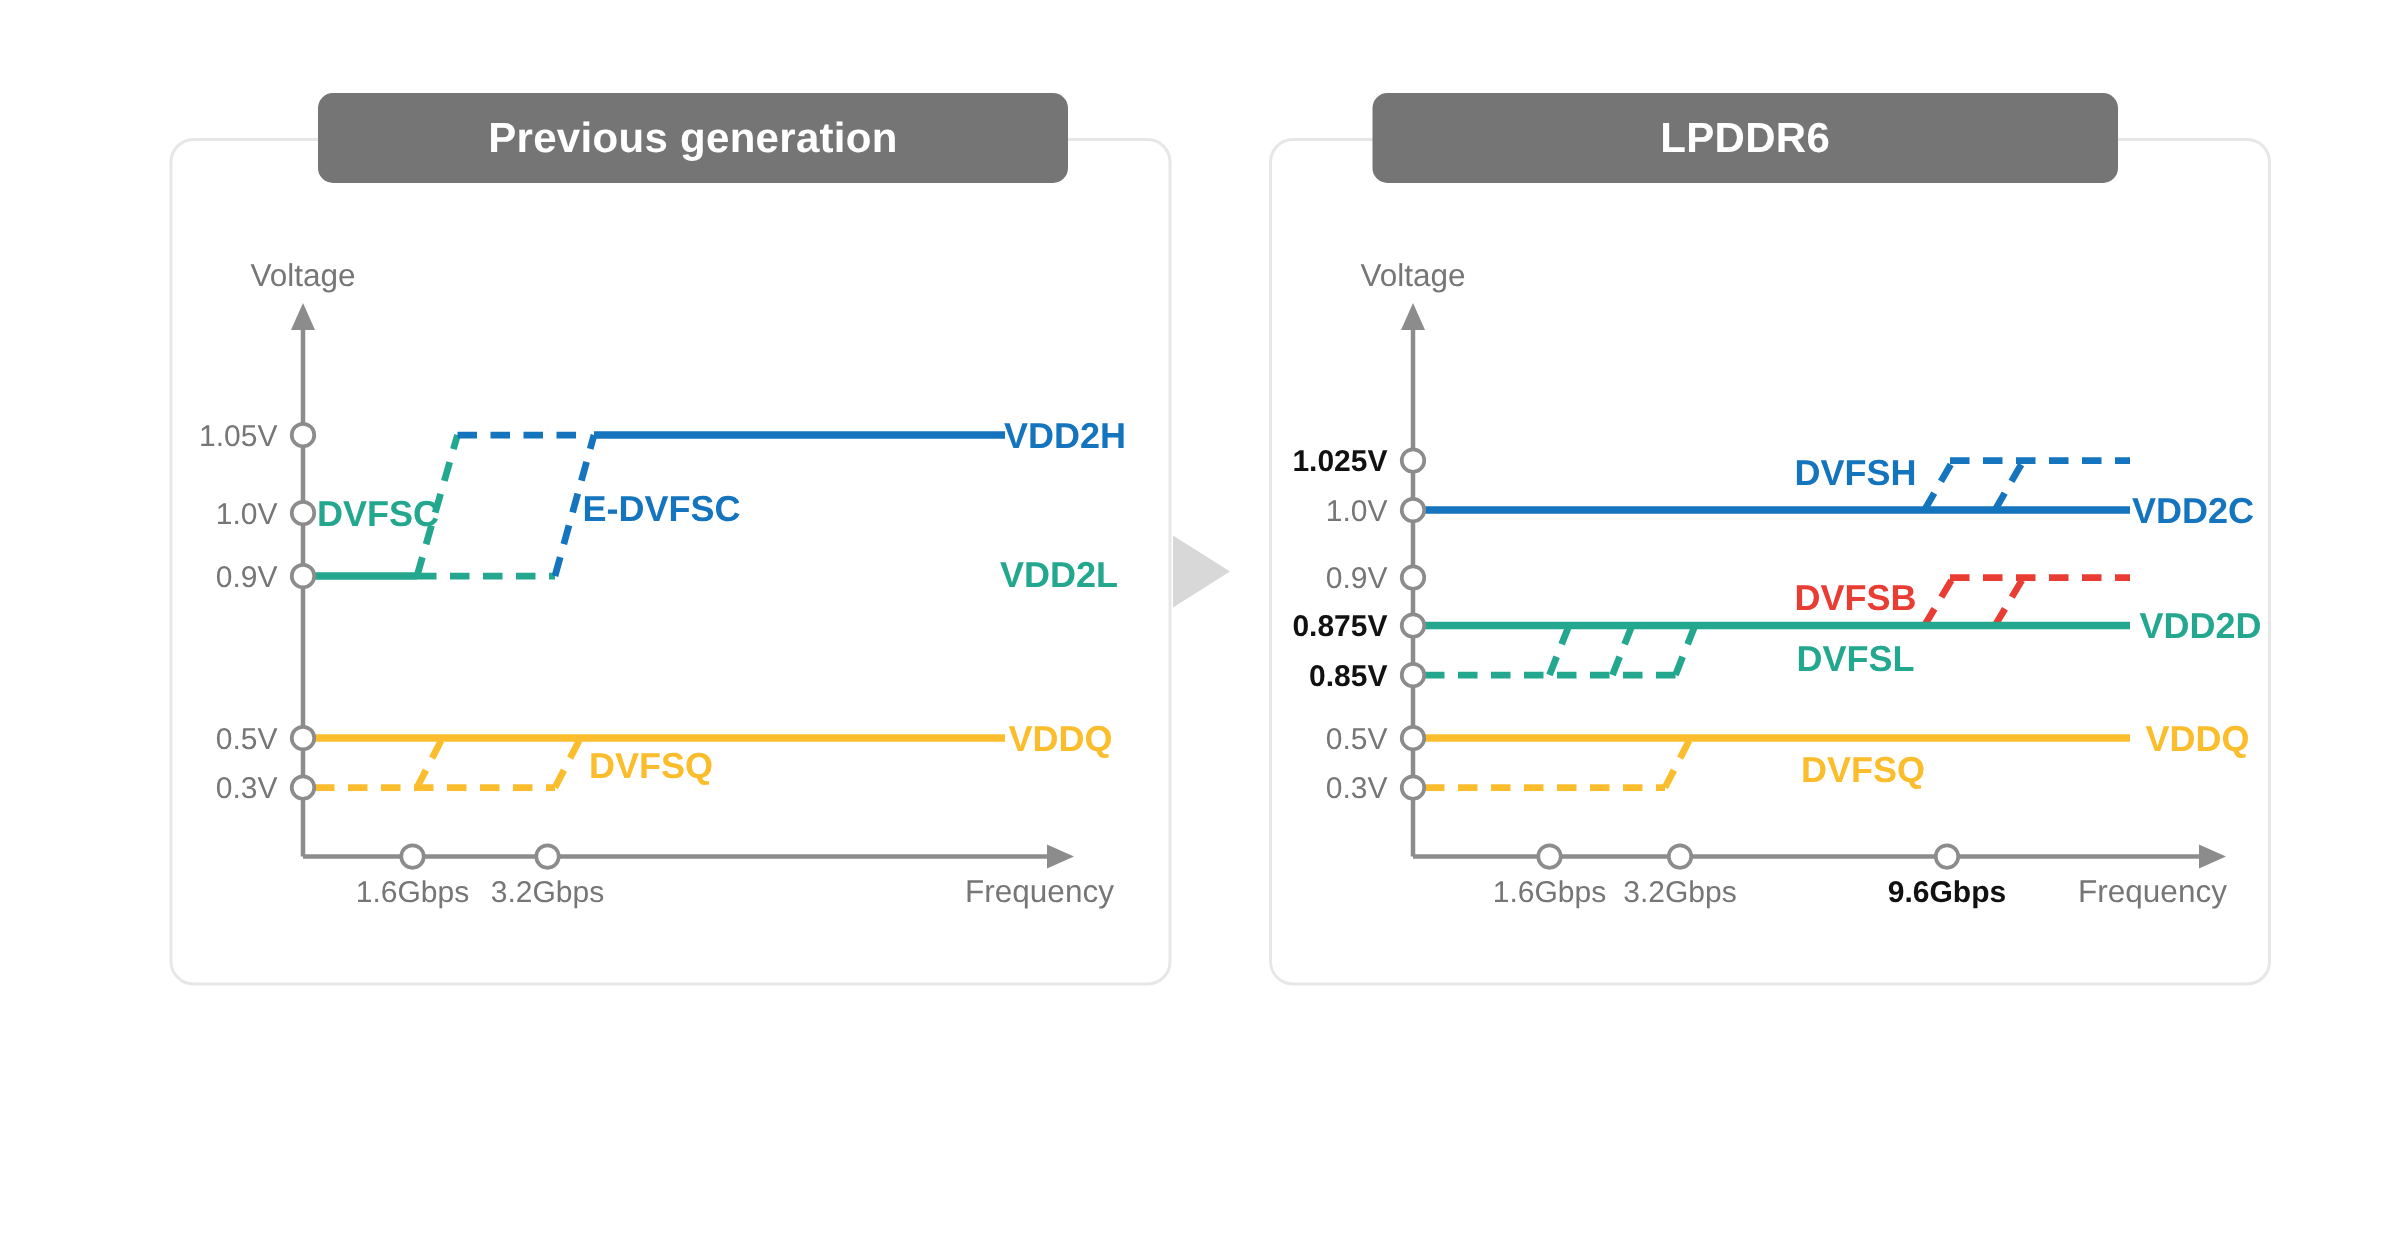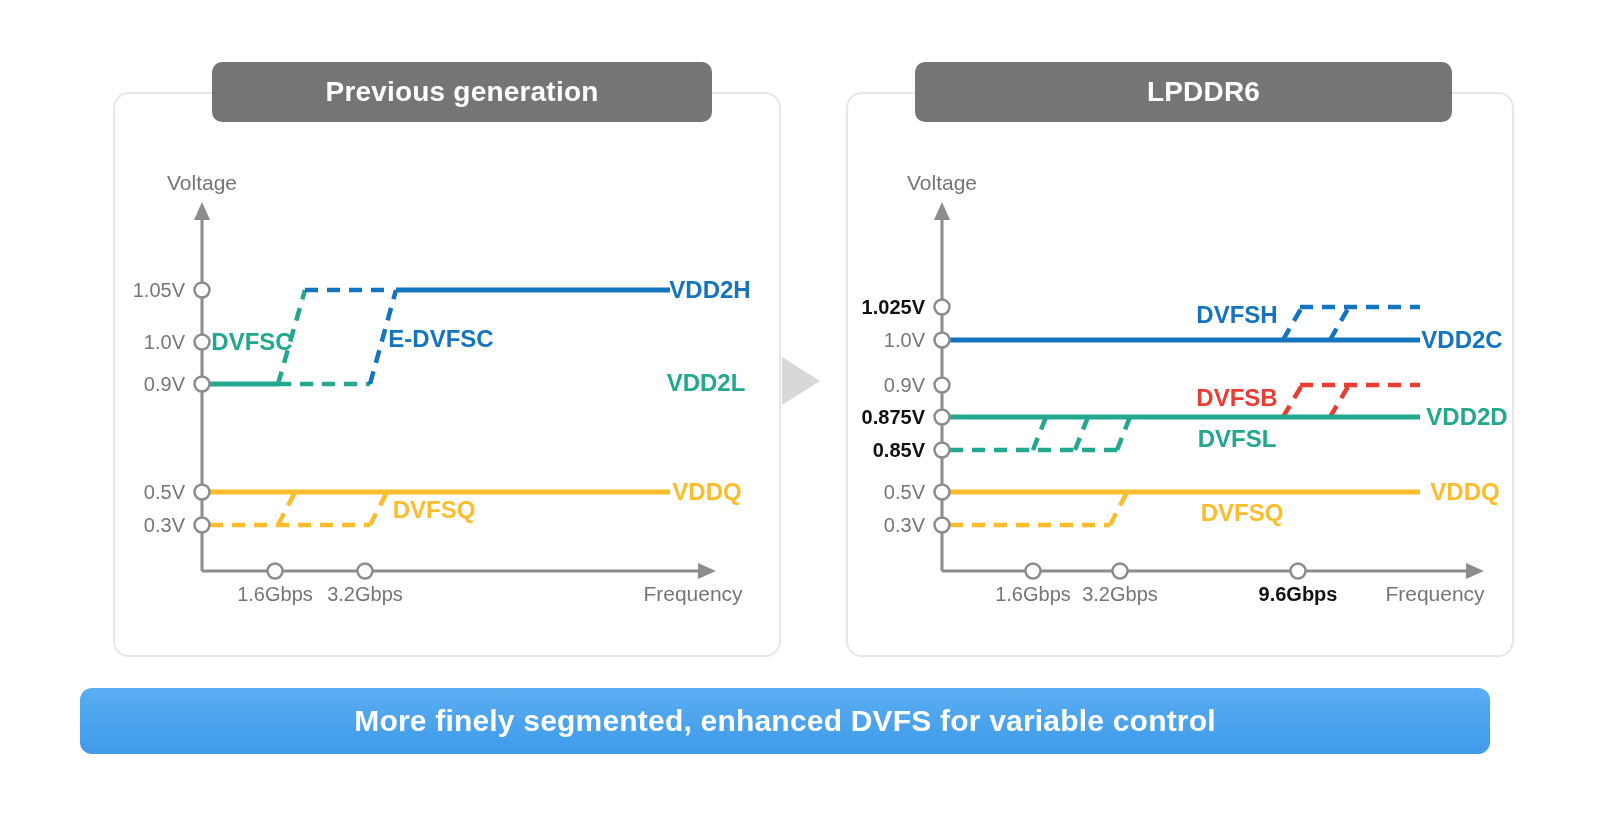--- a/index.html
+++ b/index.html
@@ -8,21 +8,21 @@
   .panel{position:absolute;top:92px;width:668px;height:565px;background:#ffffff;
          border:2px solid #E7E7E7;border-radius:16px;box-sizing:border-box;margin-left:28px;}
   .panel-left{left:85px;}
   .panel-right{left:818px;}
   .panel svg{position:absolute;left:0;top:0;}
   .panel svg text{font-family:"Liberation Sans",sans-serif;}
   .panel-header{position:absolute;top:62px;height:60px;background:#757575;border-radius:10px;
          color:#ffffff;display:flex;align-items:center;justify-content:center;
          font-size:28px;font-weight:700;z-index:2;letter-spacing:0.2px;}
   .header-left{left:172px;width:500px;margin-left:40px;}
-  .header-right{left:915px;width:497px;padding-left:40px;}
+  .header-right{left:915px;width:497px;}
   .transition-arrow{position:absolute;left:782px;top:357px;width:0;height:0;
          border-top:24px solid transparent;border-bottom:24px solid transparent;
          border-left:38px solid #D8D8D8;}
   .banner{position:absolute;left:80px;top:688px;width:1410px;height:66px;border-radius:12px;
          background:linear-gradient(180deg,#5AAEF2 0%,#3F9AE8 100%);
          display:flex;align-items:center;justify-content:center;
          color:#ffffff;font-size:30px;font-weight:600;letter-spacing:0.2px;}
 </style>
 </head>
 <body>
@@ -125,17 +125,14 @@
         <text x="389" y="221" dy="0.35em" text-anchor="middle" fill="#1574BE" font-size="24" font-weight="700">DVFSH</text>
         <text x="614" y="246" dy="0.35em" text-anchor="middle" fill="#1574BE" font-size="24" font-weight="700">VDD2C</text>
         <text x="389" y="304" dy="0.35em" text-anchor="middle" fill="#E93C32" font-size="24" font-weight="700">DVFSB</text>
         <text x="619" y="323" dy="0.35em" text-anchor="middle" fill="#23A78F" font-size="24" font-weight="700">VDD2D</text>
         <text x="389" y="345" dy="0.35em" text-anchor="middle" fill="#23A78F" font-size="24" font-weight="700">DVFSL</text>
         <text x="617" y="398" dy="0.35em" text-anchor="middle" fill="#FBBD2C" font-size="24" font-weight="700">VDDQ</text>
         <text x="394" y="419" dy="0.35em" text-anchor="middle" fill="#FBBD2C" font-size="24" font-weight="700">DVFSQ</text>
       </svg>
   </section>
 
-  <div class="banner">
-    <span>More finely segmented, enhanced DVFS for variable control</span>
-  </div>
 
 </div>
 
 </body></html>

